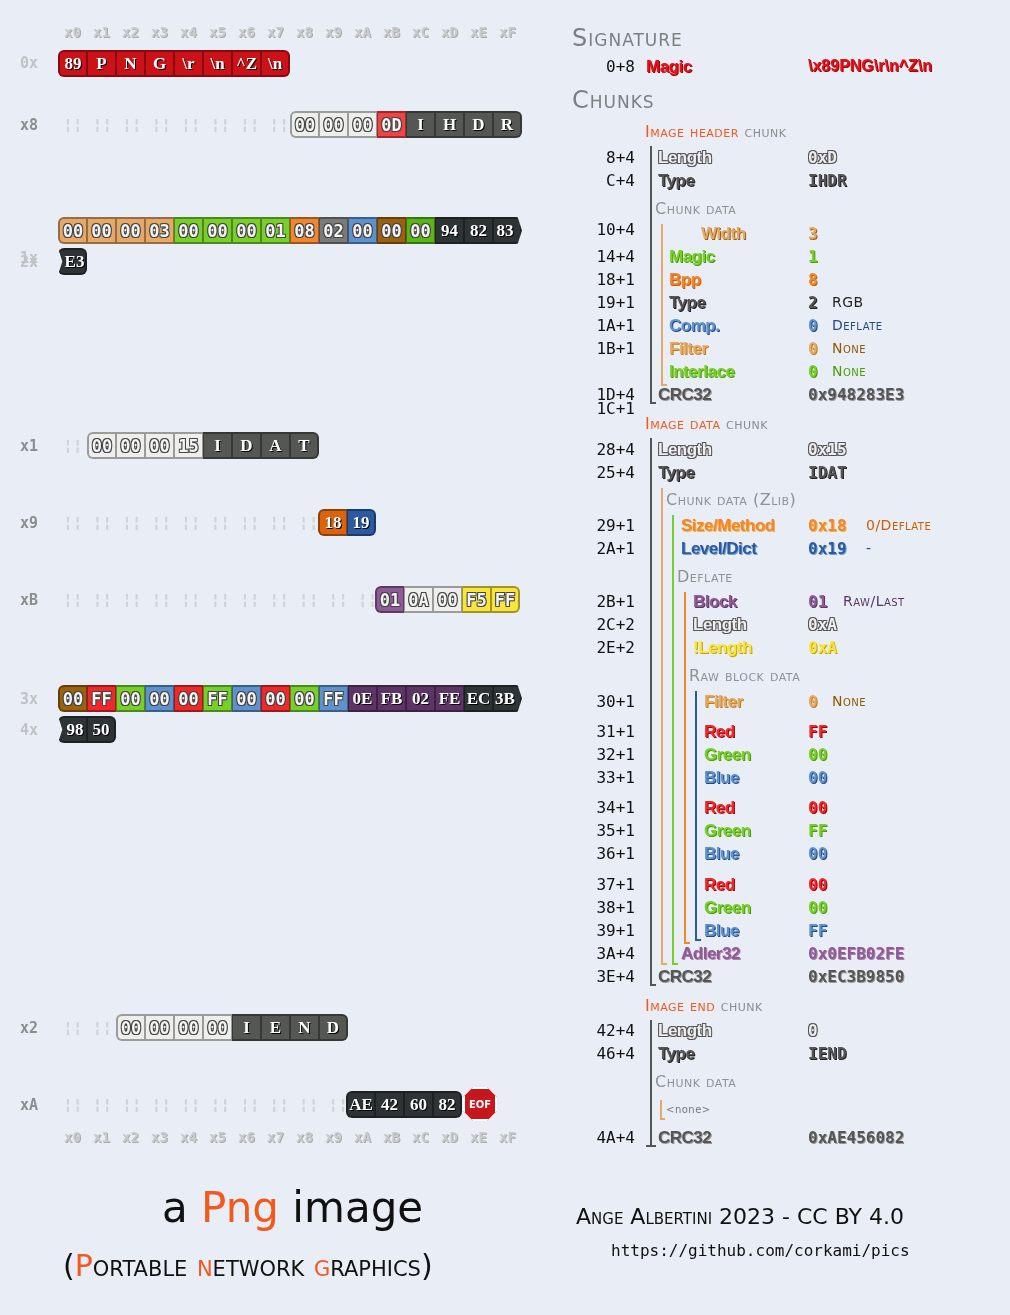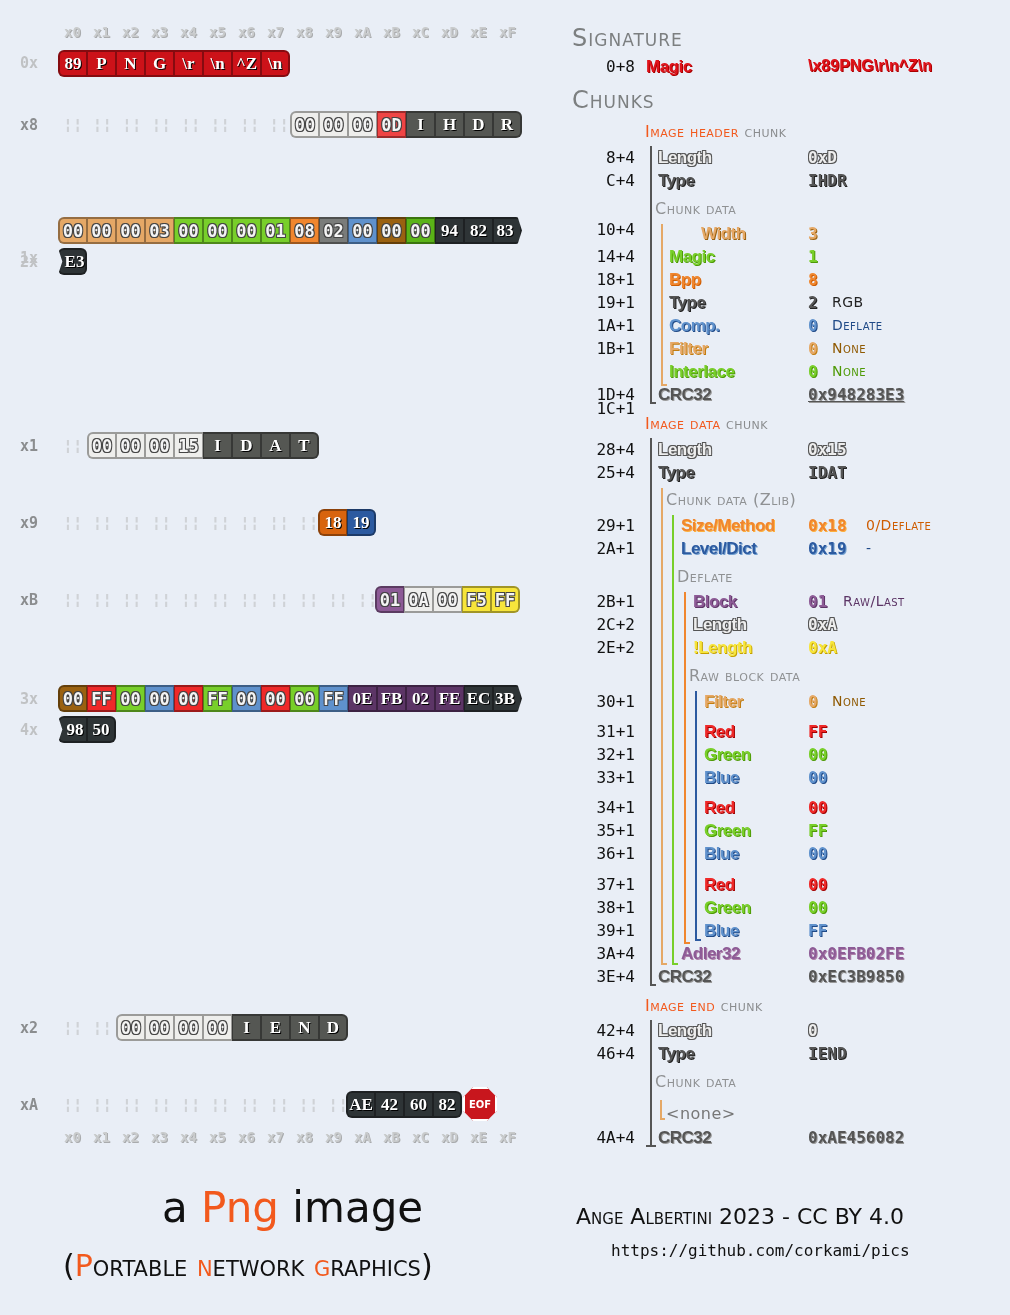--- a/index.html
+++ b/index.html
@@ -269,21 +269,21 @@
   <div class="fval" style="top:339px;color:#e5a866;text-shadow:1px 1px 0 #c17d11;">0</div>
   <div class="fnote" style="left:832px;top:340px;color:#8f5902;">None</div>
 
   <div class="off" style="top:362px;margin-top:37px;">1C+1</div>
   <div class="fname" style="left:669px;top:362px;color:#78cf2a;text-shadow:1px 1px 0 #4e9a06;">Interlace</div>
   <div class="fval" style="top:362px;color:#78cf2a;text-shadow:1px 1px 0 #4e9a06;">0</div>
   <div class="fnote" style="left:832px;top:363px;color:#4e9a06;">None</div>
 
   <div class="off" style="top:385px;">1D+4</div>
   <div class="fname" style="left:658px;top:385px;color:#555;text-shadow:1px 1px 0 #999;">CRC32</div>
-  <div class="fval" style="top:385px;color:#555;text-shadow:1px 1px 0 #999;text-decoration:underline;">0x948283E3</div>
+  <div class="fval" style="top:385px;color:#555;text-shadow:1px 1px 0 #999;">0x948283E3</div>
 
   <div class="chunk-title" style="left:645px;top:414px;"><span class="hl">Image </span><span class="hl">data</span><span> chunk</span></div>
   <div class="vline" style="left:650px;top:438px;height:548px;background:#555;"></div>
   <div class="hline" style="left:650px;top:984px;width:6px;background:#555;"></div>
 
   <div class="off" style="top:440px;">28+4</div>
   <div class="fname outl" style="left:658px;top:440px;color:#eee;">Length</div>
   <div class="fval outl" style="top:440px;color:#eee;">0x15</div>
   <div class="off" style="top:463px;">25+4</div>
   <div class="fname" style="left:658px;top:463px;color:#555;text-shadow:1px 1px 0 #222;">Type</div>
@@ -376,21 +376,21 @@
 
   <div class="off" style="top:1021px;">42+4</div>
   <div class="fname outl" style="left:658px;top:1021px;color:#eee;">Length</div>
   <div class="fval outl" style="top:1021px;color:#eee;">0</div>
   <div class="off" style="top:1044px;">46+4</div>
   <div class="fname" style="left:658px;top:1044px;color:#555;text-shadow:1px 1px 0 #222;">Type</div>
   <div class="fval" style="top:1044px;color:#555;text-shadow:1px 1px 0 #222;">IEND</div>
   <div class="sub-title" style="left:655px;top:1072px;">Chunk data</div>
   <div class="vline" style="left:660px;top:1100px;height:20px;background:#e5a866;"></div>
   <div class="hline" style="left:660px;top:1118px;width:5px;background:#e5a866;"></div>
-  <div class="fnote" style="left:666px;top:1104px;color:#777;font-variant:normal;font-size:16px;">&lt;none&gt;</div>
+  <div class="fnote" style="left:666px;top:1104px;color:#777;font-variant:normal;font-size:10px;">&lt;none&gt;</div>
 
   <div class="off" style="top:1128px;">4A+4</div>
   <div class="fname" style="left:658px;top:1128px;color:#555;text-shadow:1px 1px 0 #999;">CRC32</div>
   <div class="fval" style="top:1128px;color:#555;text-shadow:1px 1px 0 #999;">0xAE456082</div>
 </div>
 
 <div>
   <div class="big-title" style="left:162px;top:1183px;"><span>a </span><span class="hl">Png</span><span> image</span></div>
   <div class="subtitle" style="left:63px;top:1248px;"><span>(</span><span class="hl">P</span><span>ortable </span><span class="hl">n</span><span>etwork </span><span class="hl">g</span><span>raphics)</span></div>
   <div class="credit" style="left:576px;top:1204px;">Ange Albertini 2023 - CC BY 4.0</div>

